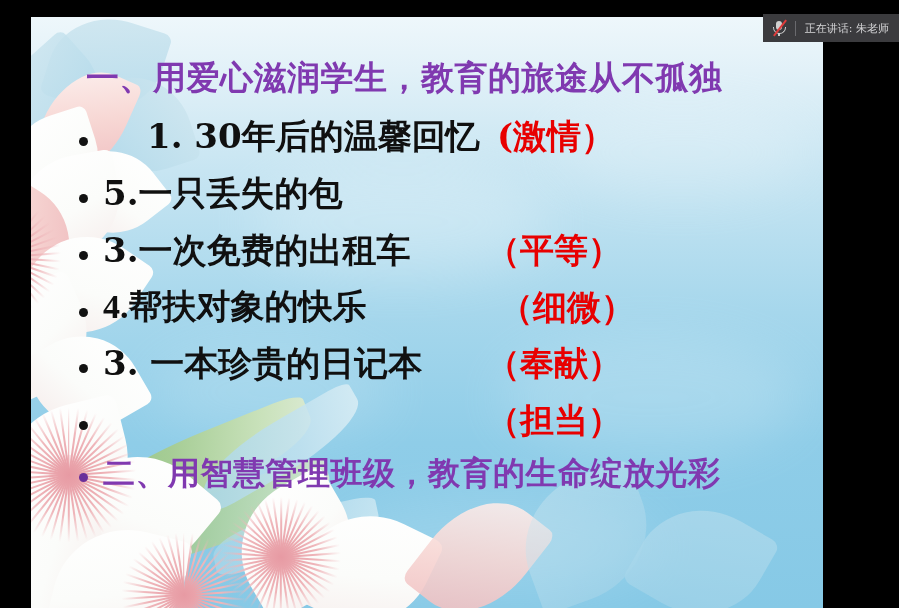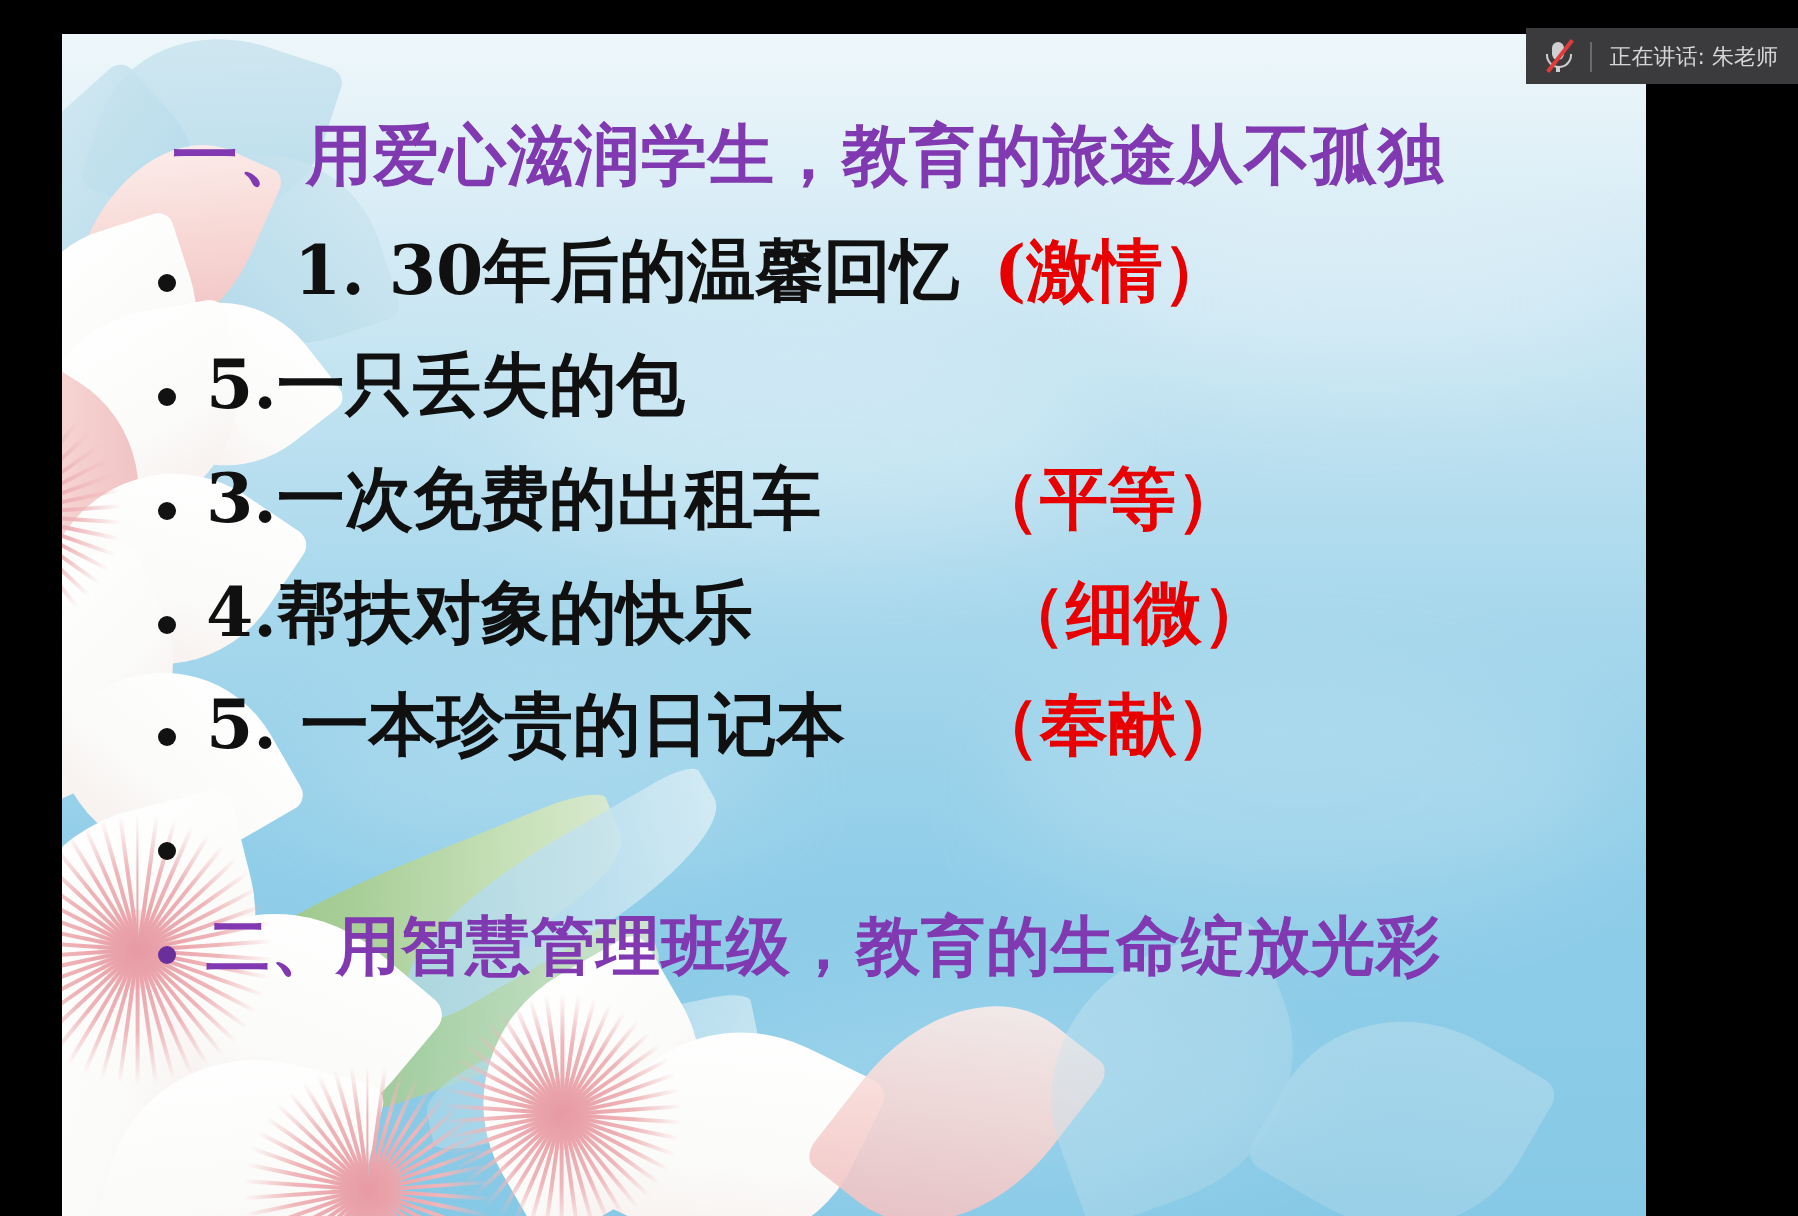--- a/index.html
+++ b/index.html
@@ -380,28 +380,29 @@
       <div class="tag" style="left:466px;top:102px;">(激情）</div>
 
       <span class="bullet" style="left:48px;top:177px;"></span>
       <div class="line item" style="left:72px;top:159px;">5.一只丢失的包</div>
 
       <span class="bullet" style="left:48px;top:234px;"></span>
       <div class="line item" style="left:72px;top:216px;">3.一次免费的出租车</div>
       <div class="tag" style="left:455px;top:216px;">（平等）</div>
 
       <span class="bullet" style="left:48px;top:291px;"></span>
-      <div class="line item" style="left:72px;top:273px;">4.帮扶对象的快乐</div>
+      <div class="line item" style="left:72px;top:273px;font-family:Liberation Serif, serif;">4.帮扶对象的快乐</div>
       <div class="tag" style="left:468px;top:273px;">（细微）</div>
 
       <span class="bullet" style="left:48px;top:347px;"></span>
-      <div class="line item" style="left:72px;top:329px;">5. 一本珍贵的日记本</div>
+      <div class="line item" style="left:72px;top:329px;">3. 一本珍贵的日记本</div>
       <div class="tag" style="left:455px;top:329px;">（奉献）</div>
 
       <span class="bullet" style="left:48px;top:404px;"></span>
+      <div class="tag" style="left:455px;top:386px;">（担当）</div>
 
       <span class="bullet purple" style="left:48px;top:456px;"></span>
       <div class="line heading2" style="left:72px;top:440px;">二、用智慧管理班级，教育的生命绽放光彩</div>
 
 
     </div>
   </div>
 
   <div id="speaker-badge">
     <span class="mic">

